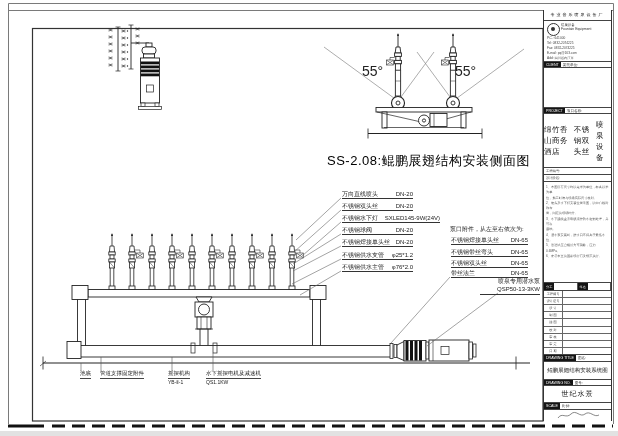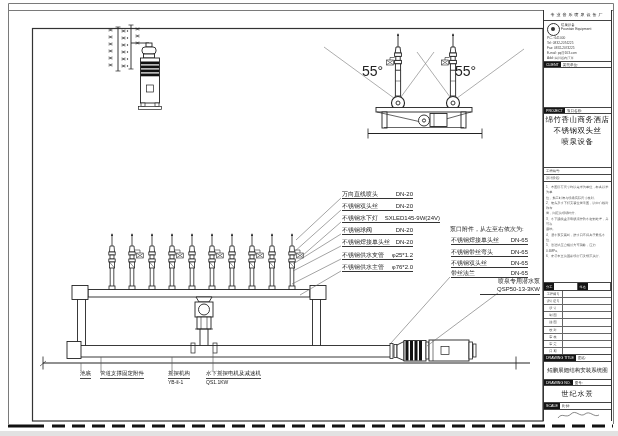--- a/index.html
+++ b/index.html
@@ -20,21 +20,21 @@
   .tb{position:absolute;left:543px;top:10px;width:69px;height:411px;background:#fff;
       border-left:1px solid #333;border-right:1px solid #333;box-sizing:border-box;}
   .tbsec{position:absolute;left:0;right:0;border-bottom:1px solid #444;box-sizing:border-box;overflow:hidden;}
   .tb-header{font-size:4px;letter-spacing:2px;text-align:center;line-height:10px;color:#111;}
   .logo{position:absolute;left:3px;top:2px;width:11px;height:11px;border:1px solid #333;border-radius:50%;}
   .logo:after{content:"";position:absolute;left:2.5px;top:2.5px;width:4px;height:4px;background:#333;border-radius:50%;}
   .logotxt{position:absolute;left:17px;top:2px;font-size:3.4px;line-height:4.2px;color:#333;}
   .contacts{position:absolute;left:3px;top:15px;font-size:3.2px;line-height:4.9px;color:#444;}
   .bar{display:flex;align-items:center;font-size:3.6px;color:#333;gap:2px;}
   .chip{background:#141414;color:#fff;height:100%;display:flex;align-items:center;padding:0 2px;white-space:nowrap;}
-  .projbox{display:flex;flex-direction:column;align-items:center;
+  .projbox{display:flex;align-items:center;
            font-size:7.5px;line-height:11px;color:#111;letter-spacing:0.5px;}
   .frow{display:flex;align-items:center;font-size:3.3px;color:#444;padding-left:2px;}
   .notes{font-size:3.2px;line-height:5.3px;color:#555;padding:3px 2px 0 2px;}
   .sighead{display:flex;align-items:stretch;font-size:3.2px;}
   .sighead .chip{flex:0 0 auto;}
   .sighead .gap{flex:1 1 auto;border-right:1px solid #555;}
   .sigtable{display:flex;flex-direction:column;}
   .sigrow{flex:1 1 auto;display:flex;border-bottom:1px solid #666;box-sizing:border-box;}
   .sigrow:last-child{border-bottom:none;}
   .siglabel{flex:0 0 18px;border-right:1px solid #666;font-size:3.2px;color:#444;
@@ -267,20 +267,21 @@
       <line x1="341" y1="222" x2="302" y2="256"></line>
       <line x1="341" y1="234" x2="293" y2="264"></line>
       <line x1="341" y1="246" x2="293" y2="271"></line>
       <line x1="341" y1="259" x2="292" y2="284"></line>
       <line x1="341" y1="271" x2="300" y2="295"></line>
       <line x1="450" y1="277" x2="391" y2="343"></line>
       <line x1="498" y1="293" x2="427" y2="346"></line>
     </g>
   </svg>
 
+  <div class="t vtitle13" style="left:327px;top:152px;">SS-2.08:鲲鹏展翅结构安装侧面图</div>
   <div class="t deg" style="left:362px;top:63px;">55°</div>
   <div class="t deg" style="left:455px;top:63px;">55°</div>
 
   <div class="ann" style="left:342px;top:189px;width:71px;">
     <span>万向直线喷头</span>
     <span>DN-20</span>
   </div>
   <div class="ann" style="left:342px;top:201px;width:71px;">
     <span>不锈钢双头丝</span>
     <span>DN-20</span>

